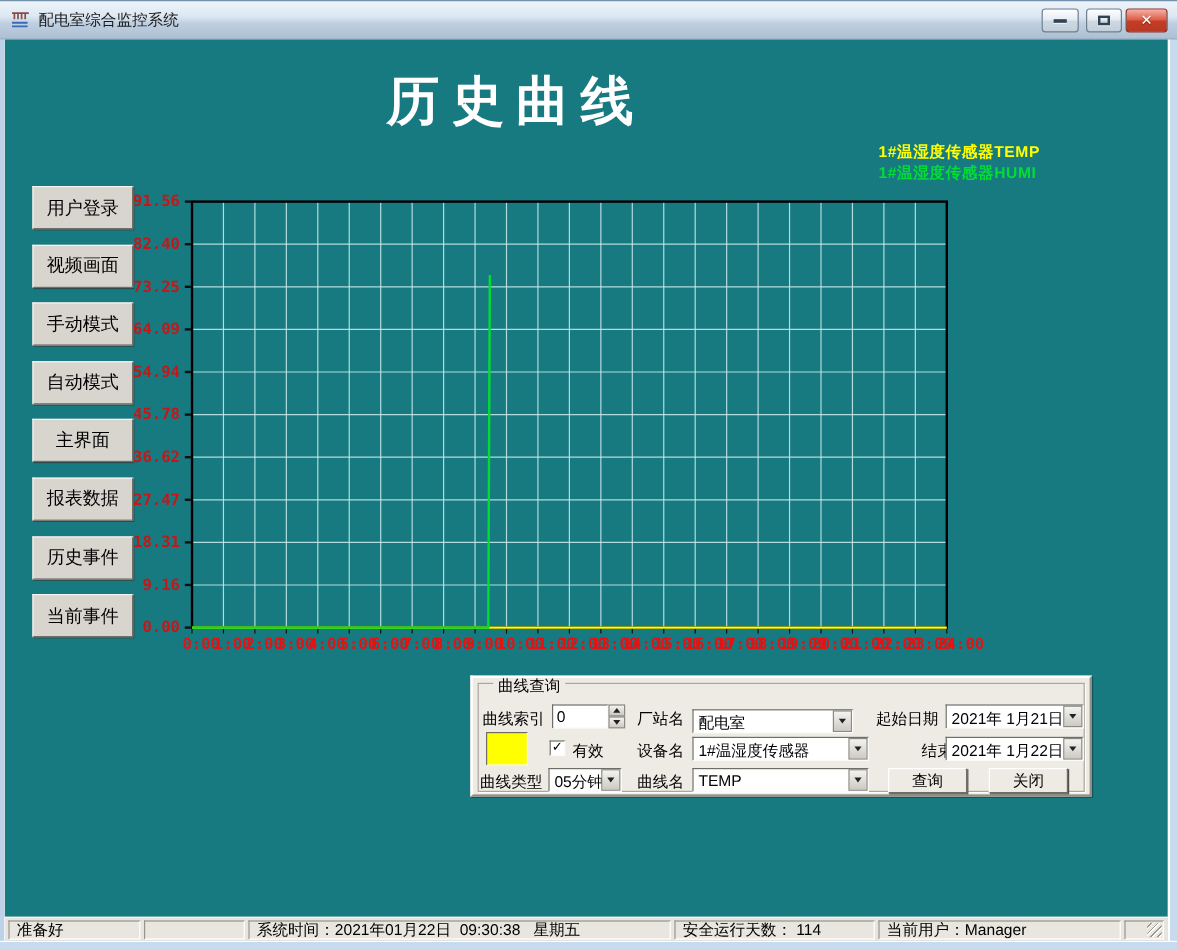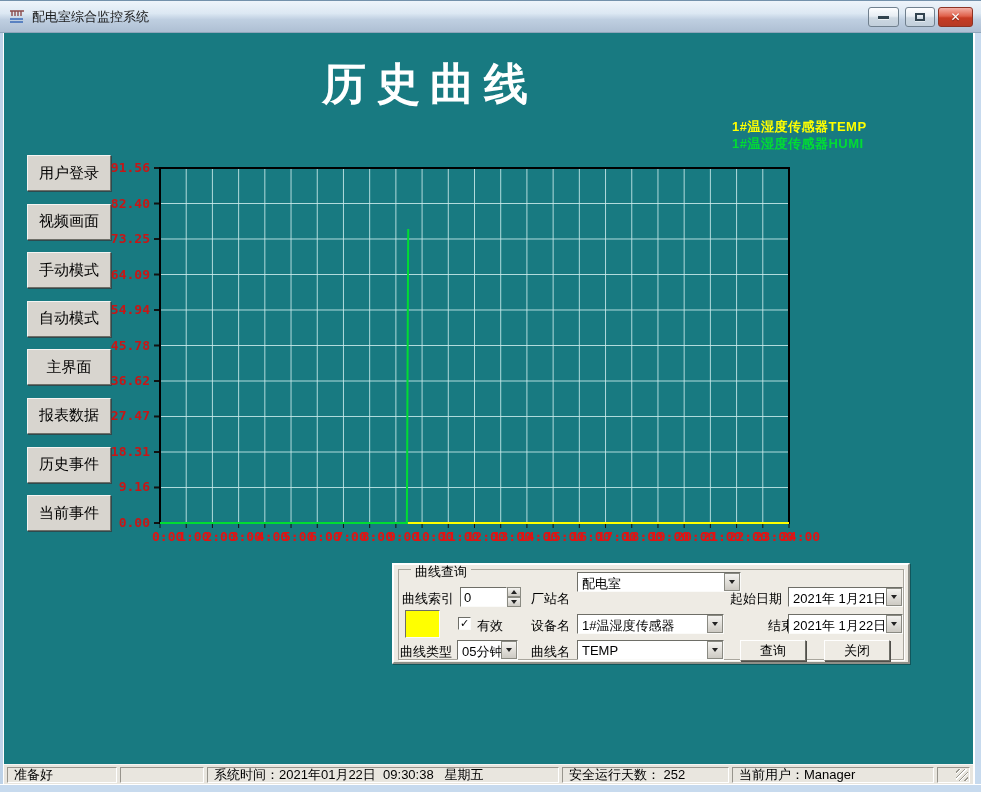--- a/index.html
+++ b/index.html
@@ -254,21 +254,21 @@
       <div class="spinner" style="left:113px;top:22px;">
         <div class="spin-btn">
             <span class="tri-up"></span>
           </div>
         <div class="spin-btn">
             <span class="tri-down"></span>
           </div>
       </div>
 
       <div class="plabel" style="left:137px;top:25px;">厂站名</div>
-      <div class="combo" style="left:183px;top:7px;width:164px;text-decoration:underline;">
+      <div class="combo" style="left:183px;top:26px;width:134px;text-decoration:underline;">
         <div class="combo-text">配电室</div>
         <div class="combo-btn">
             <span class="tri-down"></span>
           </div>
       </div>
 
       <div class="plabel" style="left:336px;top:25px;">起始日期</div>
       <div class="combo" style="left:394px;top:22px;width:115px;">
         <div class="combo-text">2021年 1月21日</div>
         <div class="combo-btn">
@@ -315,18 +315,18 @@
       <div class="pbtn" style="left:346px;top:75px;">查询</div>
       <div class="pbtn" style="left:430px;top:75px;">关闭</div>
     </div>
 
   </div>
 
   <div class="statusbar">
     <div class="seg" style="width:110px;">准备好</div>
     <div class="seg" style="width:84px;"></div>
     <div class="seg" style="width:352px;">系统时间：2021年01月22日  09:30:38   星期五</div>
-    <div class="seg" style="width:167px;">安全运行天数： 252</div>
+    <div class="seg" style="width:167px;">安全运行天数： 114</div>
     <div class="seg" style="width:202px;">当前用户：Manager</div>
     <div class="seg grip" style="flex:1;"></div>
   </div>
 
 </div>
 
 </body></html>

